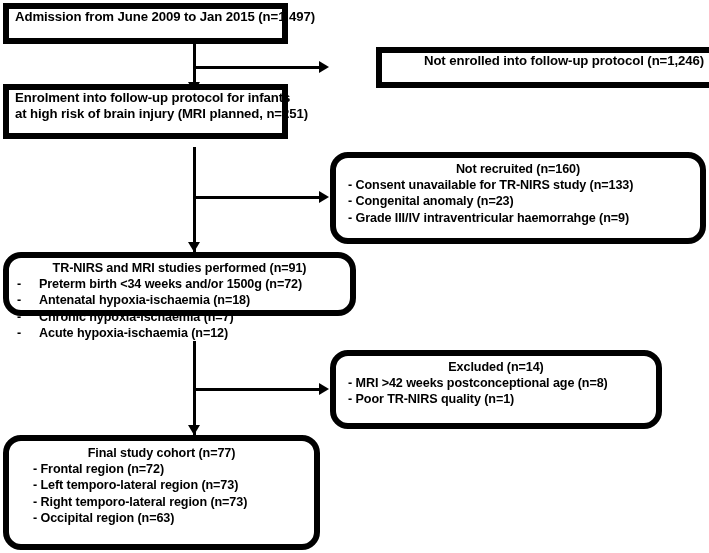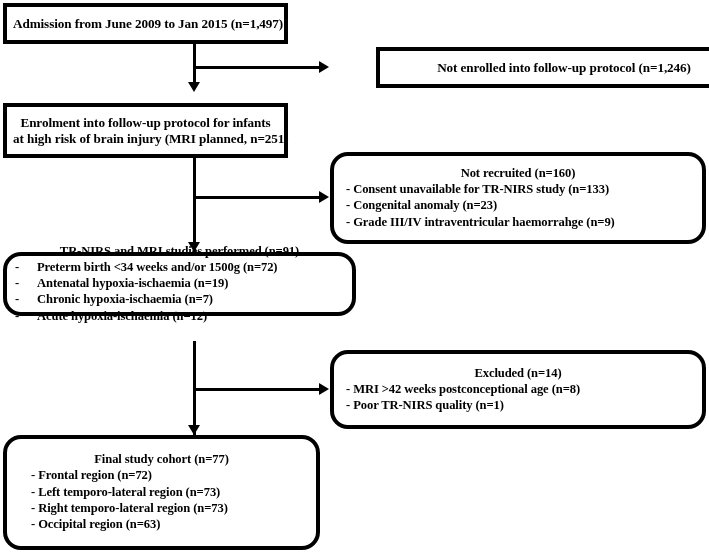--- a/index.html
+++ b/index.html
@@ -16,27 +16,26 @@
     font-family: "Liberation Sans", "DejaVu Sans", sans-serif;
     font-weight: bold;
     color: #000000;
     overflow: hidden;
   }
 
   
   .node {
     position: absolute;
     box-sizing: border-box;
-    border: 4px solid #000000;
+    border: 6px solid #000000;
     background: #ffffff;
     display: flex;
     flex-direction: column;
-    justify-content: center;
+    justify-content: flex-start;
     z-index: 3;
-    font-family: Liberation Serif, serif;
   }
   .node .title {
     text-align: center;
     white-space: nowrap;
     line-height: 1.18;
   }
   .node .subtitle {
     text-align: center;
     white-space: nowrap;
     line-height: 1.18;
@@ -57,24 +56,24 @@
     text-align: left;
   }
 
   
   .fs13 { font-size: 13.2px; letter-spacing: -0.1px; }
   .fs125 { font-size: 12.6px; letter-spacing: -0.1px; border-radius: 18px; }
 
   
   #node-admission      { left: 3px;   top: 3px;   width: 285px; height: 41px;  padding: 0 6px; }
   #node-not-enrolled   { left: 330px; top: 47px;  width: 376px; height: 41px;  padding: 0 6px; margin-left: 46px; }
-  #node-enrolment      { left: 3px;   top: 103px;  width: 285px; height: 55px;  padding: 16px 6px; }
+  #node-enrolment      { left: 3px;   top: 84px;  width: 285px; height: 55px;  padding: 0 6px; }
   #node-not-recruited  { left: 330px; top: 152px; width: 376px; height: 92px;  padding: 4px 8px; }
   #node-trnirs         { left: 3px;   top: 252px; width: 353px; height: 64px;  padding: 3px 6px; }
-  #node-excluded       { left: 330px; top: 350px; width: 376px; height: 79px;  padding: 4px 8px; }
+  #node-excluded       { left: 330px; top: 350px; width: 332px; height: 79px;  padding: 4px 8px; }
   #node-final          { left: 3px;   top: 435px; width: 317px; height: 115px; padding: 5px 6px; }
 
   #node-not-recruited ul { padding-left: 4px; }
   #node-excluded ul      { padding-left: 4px; }
   #node-final .lead      { padding-left: 2px; }
   #node-final ul         { padding-left: 18px; }
   #node-trnirs ul        { padding-left: 2px; }
   #node-trnirs ul li     { display: flex; }
   #node-trnirs ul li .dash { width: 22px; flex: 0 0 22px; }
 
@@ -153,21 +152,21 @@
 
   <div class="node fs125" id="node-trnirs">
     <div class="title">TR-NIRS and MRI studies performed (n=91)</div>
     <ul>
       <li>
         <span class="dash">-</span>
         <span>Preterm birth &lt;34 weeks and/or 1500g (n=72)</span>
       </li>
       <li>
         <span class="dash">-</span>
-        <span>Antenatal hypoxia-ischaemia (n=19)</span>
+        <span>Antenatal hypoxia-ischaemia (n=18)</span>
       </li>
       <li>
         <span class="dash">-</span>
         <span>Chronic hypoxia-ischaemia (n=7)</span>
       </li>
       <li>
         <span class="dash">-</span>
         <span>Acute hypoxia-ischaemia (n=12)</span>
       </li>
     </ul>

